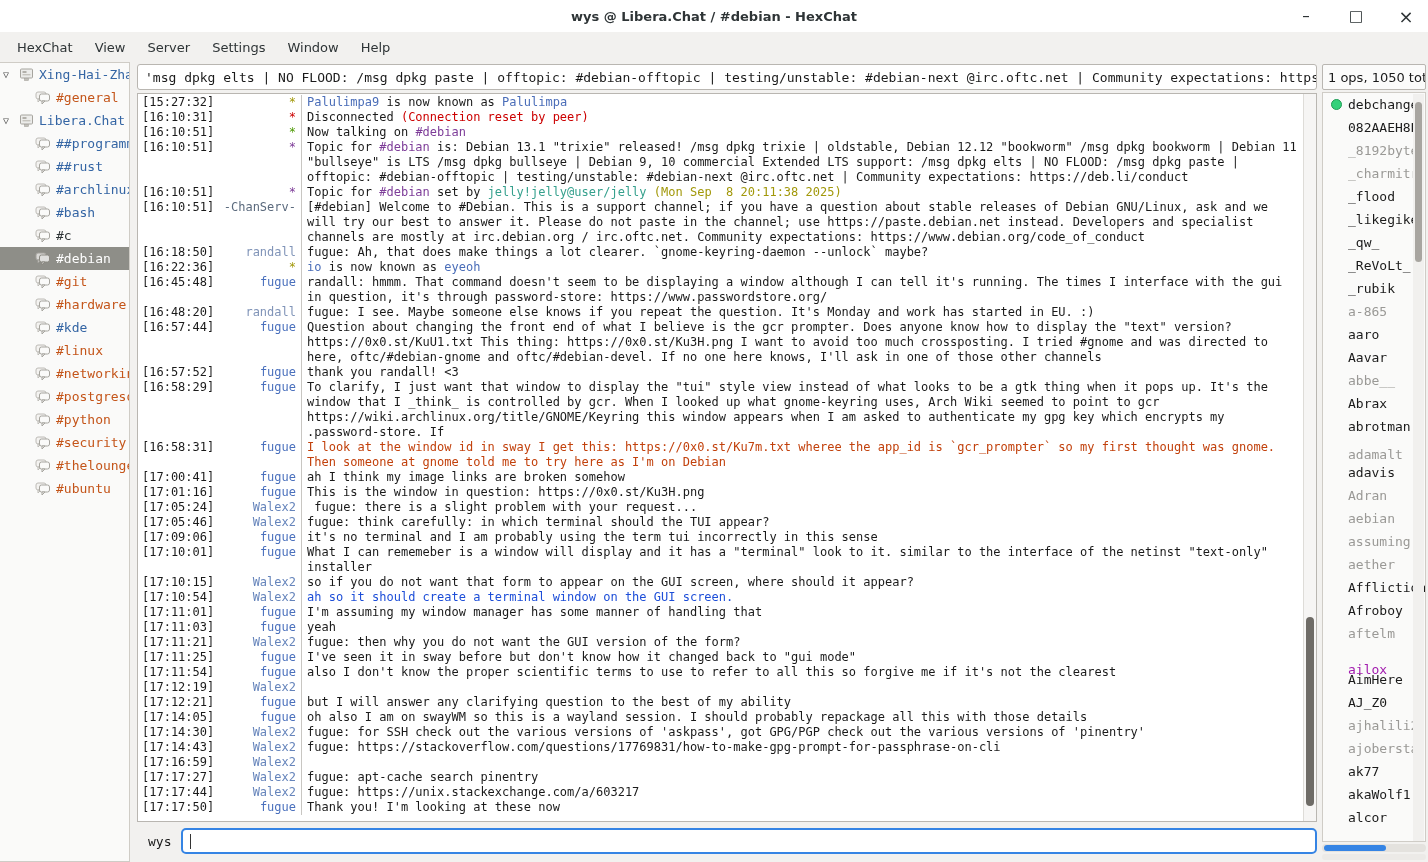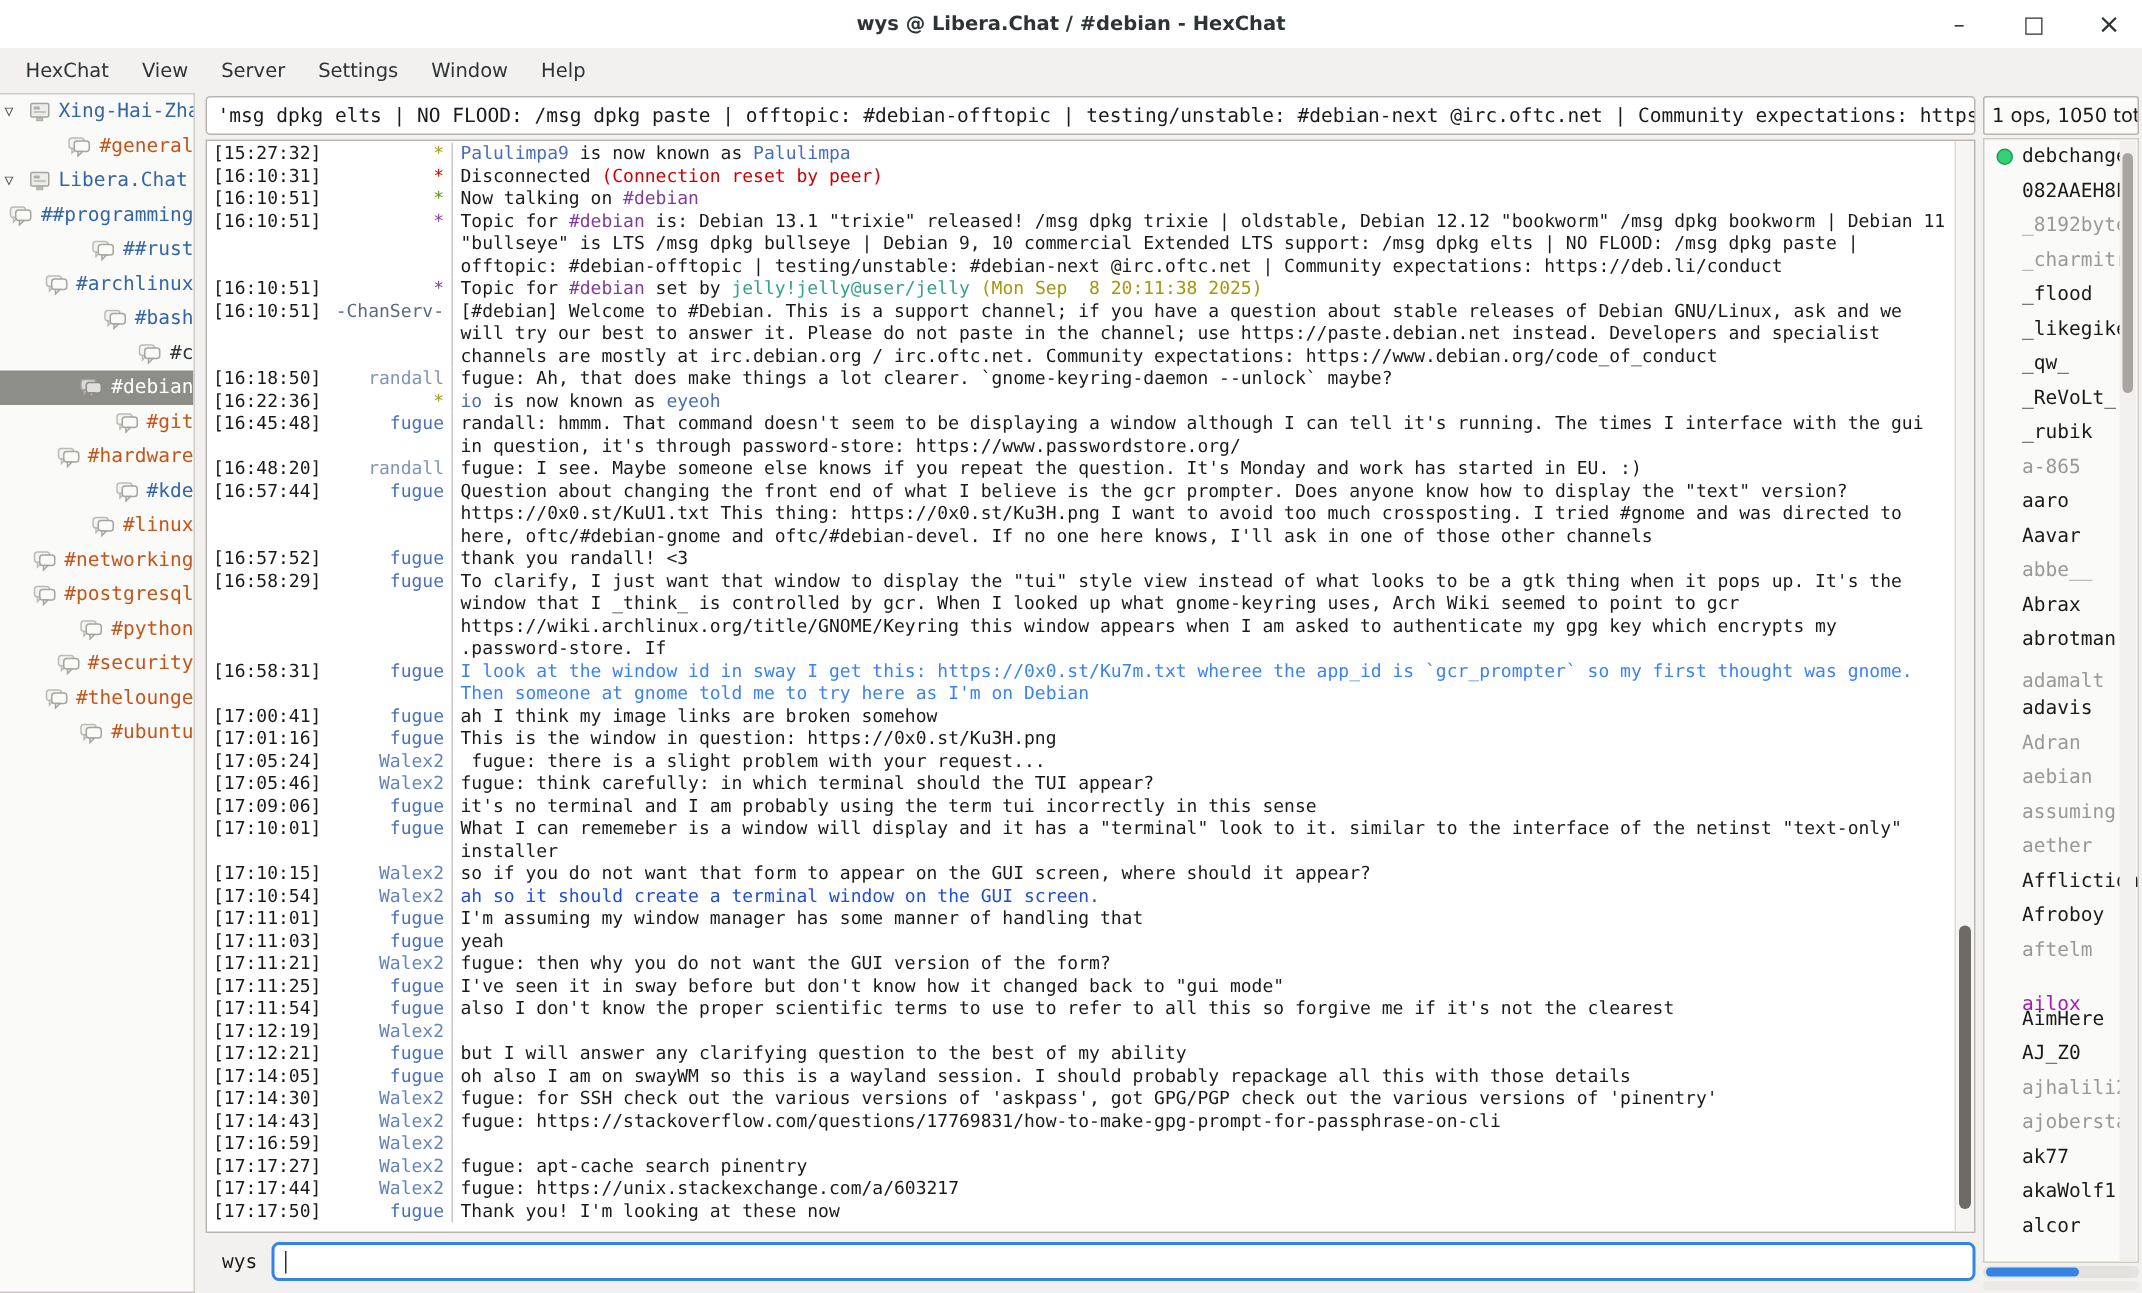--- a/index.html
+++ b/index.html
@@ -10,21 +10,21 @@
   .win-controls { position:absolute; right:10px; top:0; height:32px; display:flex; align-items:center; gap:26px; }
   .win-btn { width:24px; height:24px; display:flex; align-items:center; justify-content:center; font-size:15px; color:#2e3436; cursor:default; }
   .menubar { position:absolute; left:0; top:32px; width:1428px; height:30px; background:#f2f1ef; display:flex; align-items:center; padding-left:6px; }
   .menu-item { font-size:13px; color:#2e3436; padding:5px 11px; }
   
   .tree-pane { position:absolute; left:0; top:62px; width:130px; height:800px; background:#fafaf9; border:1px solid #cfccc6; border-left:none; overflow:hidden; }
   .tree-row { height:23px; display:flex; align-items:center; font-family:"DejaVu Sans Mono","Liberation Mono",monospace; font-size:13px; white-space:nowrap; overflow:hidden; position:relative; }
   .tree-row .expander { width:14px; margin-left:3px; font-size:10px; color:#555; flex:0 0 auto; }
   .tree-row .ticon { flex:0 0 auto; margin-right:5px; opacity:.75; }
   .tree-row.server .ticon { margin-left:2px; }
-  .tree-row.channel { padding-left:35px;justify-content:flex-end; }
+  .tree-row.channel { padding-left:35px; }
   .tree-row.selected { background:#8e8e88; }
   .tree-row.selected .label { color:#ffffff; }
   
   .topicbar { position:absolute; left:137px; top:64px; width:1180px; height:26px; background:#ffffff; border:1px solid #b9b6b1; border-radius:3px; display:flex; align-items:center; padding:0 7px; overflow:hidden; }
   .topicbar .topic-text { font-family:"DejaVu Sans Mono","Liberation Mono",monospace; font-size:13px; color:#1a1a1a; white-space:nowrap; }
   
   .chatbox { position:absolute; left:137px; top:93px; width:1180px; height:729px; background:#ffffff; border:1px solid #b9b6b1; overflow:hidden; }
   .chat-scroll { position:absolute; right:0; top:0; width:13px; height:100%; background:#f6f5f4; border-left:1px solid #dedcd8; }
   .chat-thumb { position:absolute; left:2px; width:8px; border-radius:4px; background:#6e6b66; }
   .chat-lines { position:absolute; left:0; top:1px; right:14px; }
@@ -353,21 +353,21 @@
         <span class="msg-body"><span style="color: rgb(26, 26, 26);">thank you randall! &lt;3</span></span>
       </div>
       <div class="msg-row">
         <span class="msg-time">[16:58:29]</span>
         <span class="msg-nick" style="color: rgb(74, 112, 189);">fugue</span>
         <span class="msg-body"><span style="color: rgb(26, 26, 26);">To clarify, I just want that window to display the "tui" style view instead of what looks to be a gtk thing when it pops up. It's the window that I _think_ is controlled by gcr. When I looked up what gnome-keyring uses, Arch Wiki seemed to point to gcr https://wiki.archlinux.org/title/GNOME/Keyring this window appears when I am asked to authenticate my gpg key which encrypts my .password-store. If</span></span>
       </div>
       <div class="msg-row">
         <span class="msg-time">[16:58:31]</span>
         <span class="msg-nick" style="color: rgb(74, 112, 189);">fugue</span>
-        <span class="msg-body"><span style="color: #3b82f6;">I look at the window id in sway I get this: https://0x0.st/Ku7m.txt wheree the app_id is `gcr_prompter` so my first thought was gnome. Then someone at gnome told me to try here as I'm on Debian</span></span>
+        <span class="msg-body"><span style="color: #c2410c;">I look at the window id in sway I get this: https://0x0.st/Ku7m.txt wheree the app_id is `gcr_prompter` so my first thought was gnome. Then someone at gnome told me to try here as I'm on Debian</span></span>
       </div>
       <div class="msg-row">
         <span class="msg-time">[17:00:41]</span>
         <span class="msg-nick" style="color: rgb(74, 112, 189);">fugue</span>
         <span class="msg-body"><span style="color: rgb(26, 26, 26); margin-top: 30px;">ah I think my image links are broken somehow</span></span>
       </div>
       <div class="msg-row">
         <span class="msg-time">[17:01:16]</span>
         <span class="msg-nick" style="color: rgb(74, 112, 189);">fugue</span>
         <span class="msg-body"><span style="color: rgb(26, 26, 26);">This is the window in question: https://0x0.st/Ku3H.png</span></span>

